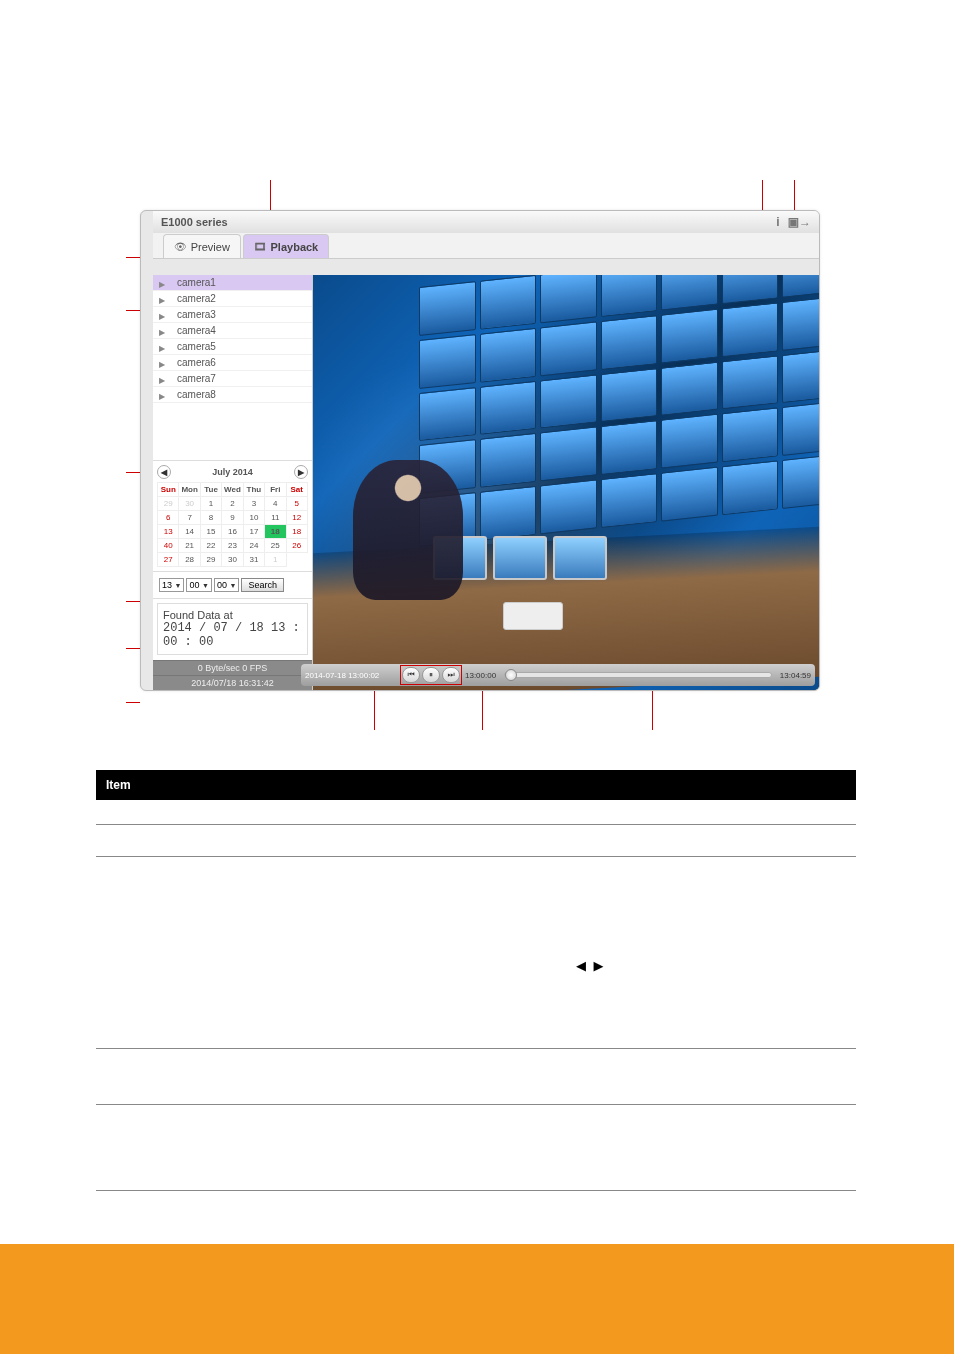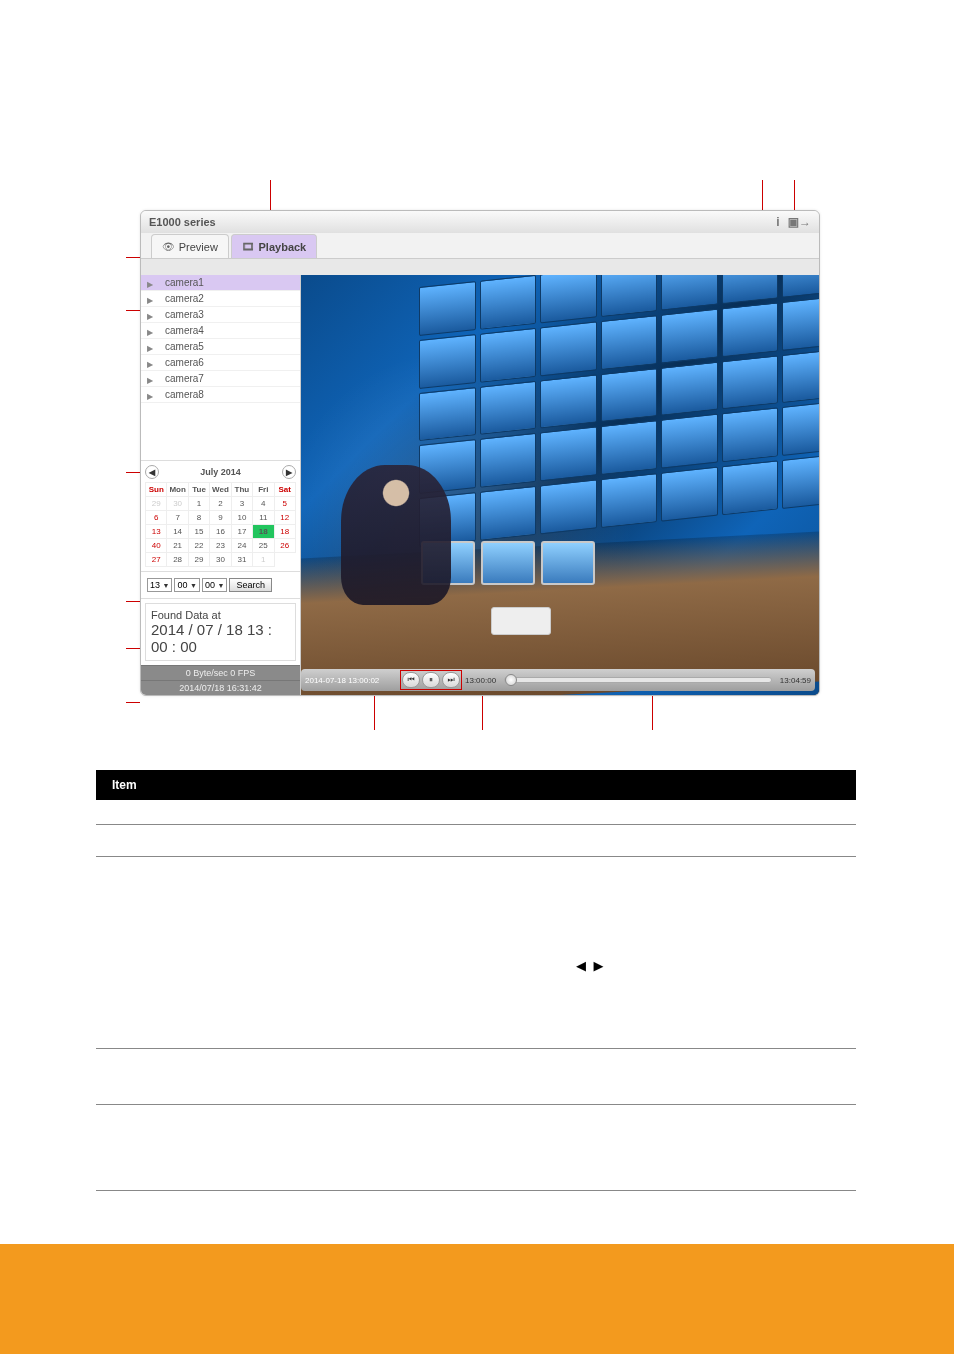--- a/index.html
+++ b/index.html
@@ -18,20 +18,21 @@
   .app-window {
     position: absolute;
     left: 140px;
     top: 210px;
     width: 680px;
     background: #e8e8e8;
     border: 1px solid #bbb;
     border-radius: 6px;
     box-shadow: 0 0 3px rgba(0,0,0,0.1);
     overflow: hidden;
+    padding-left: 12px;
   }
   .titlebar {
     display: flex;
     align-items: center;
     justify-content: space-between;
     height: 22px;
     background: linear-gradient(#fafafa,#e0e0e0);
     padding: 0 8px;
     font-size: 11px;
     font-weight: bold;
@@ -158,21 +159,21 @@
   }
 
   .found-block {
     background: #fff;
     margin: 4px;
     padding: 6px;
     font-size: 11px;
     color: #444;
     box-shadow: inset 0 0 0 1px #ddd;
   }
-  .found-block .found-time { font-size: 15px; }
+  .found-block .found-time { font-size: 12px; font-family: Liberation Mono, monospace; }
 
   .status-lines {
     margin-top: auto;
     font-size: 9px;
     color: #eee;
   }
   .status-line {
     background: #8a8a8a;
     text-align: center;
     padding: 2px 0;
@@ -304,21 +305,21 @@
     position: absolute;
     left: 96px;
     top: 770px;
     width: 760px;
     height: 30px;
     background: #000;
     color: #fff;
     display: flex;
     align-items: center;
     font-size: 12px;
-    padding-left: 16px;
+    padding-left: 10px;
     font-weight: bold;
   }
   .desc-bar .col-item { width: 80px; }
   .desc-bar .col-desc { flex: 1; }
 
   .hr-line {
     position: absolute;
     left: 96px;
     width: 760px;
     height: 1px;

